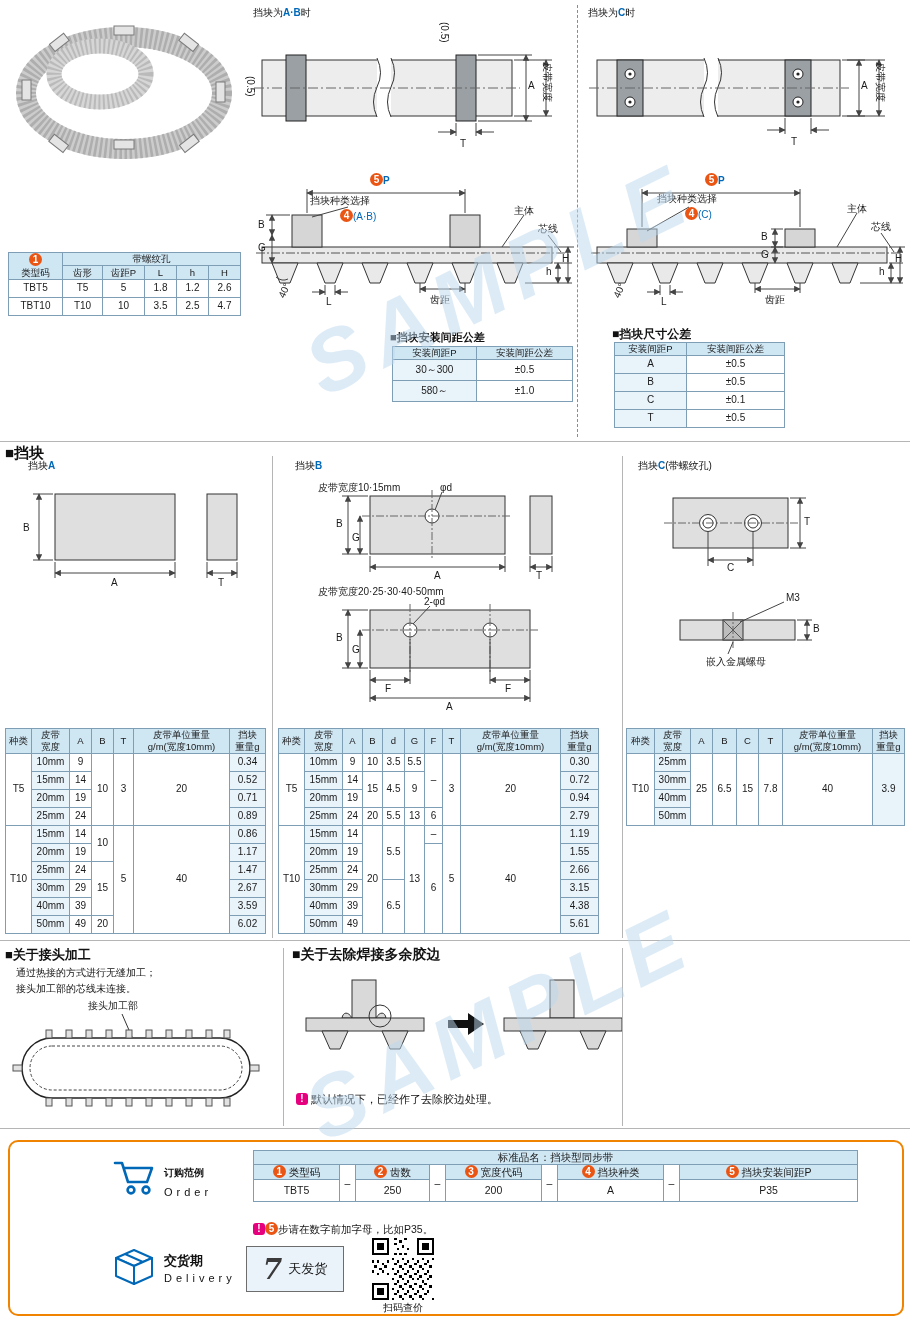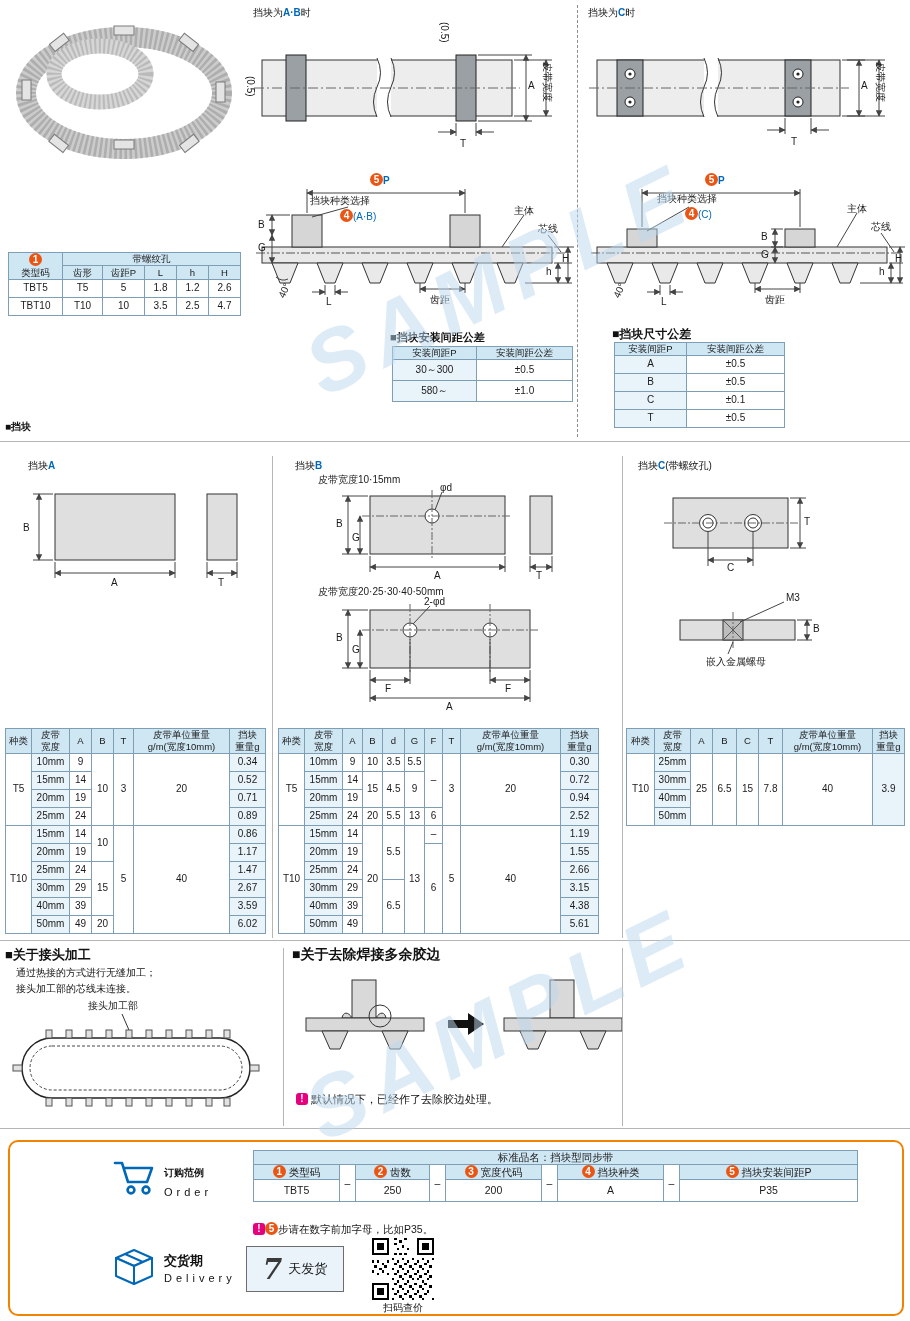--- a/index.html
+++ b/index.html
@@ -331,21 +331,21 @@
           <td>±0.1</td>
         </tr>
   <tr>
           <td class="sh">T</td>
           <td>±0.5</td>
         </tr>
 </tbody>
     </table>
 
 <div class="hline" style="left:0;top:441px;width:910px"></div>
-<div class="ttl" style="left:5px;top:420px;font-size:10px">■挡块</div>
+<div class="ttl" style="left:5px;top:444px;font-size:15px">■挡块</div>
 <div class="vline" style="left:272px;top:456px;height:482px"></div>
 <div class="vline" style="left:622px;top:456px;height:482px"></div>
 <div class="hline" style="left:0;top:940px;width:910px"></div>
 
 <div class="sub" style="left:28px;top:459px"><span>挡块</span><span class="blue b">A</span></div>
 <div class="sub" style="left:295px;top:459px"><span>挡块</span><span class="blue b">B</span></div>
 <div class="sub" style="left:638px;top:459px"><span>挡块</span><span class="blue b">C</span><span>(带螺纹孔)</span></div>
 
 <div class="abs" style="left:15px;top:478px;width:250px;height:112px">
 <svg width="250" height="112">
@@ -402,21 +402,21 @@
     <line x1="78" y1="160" x2="78" y2="198" marker-start="url(#ar)" marker-end="url(#ar)"></line>
     <line x1="88" y1="200" x2="88" y2="232"></line>
           <line x1="128" y1="169" x2="128" y2="214"></line>
     <line x1="208" y1="169" x2="208" y2="214"></line>
           <line x1="248" y1="200" x2="248" y2="232"></line>
     <line x1="88" y1="210" x2="128" y2="210" marker-start="url(#ar)" marker-end="url(#ar)"></line>
     <line x1="208" y1="210" x2="248" y2="210" marker-start="url(#ar)" marker-end="url(#ar)"></line>
     <line x1="88" y1="228" x2="248" y2="228" marker-start="url(#ar)" marker-end="url(#ar)"></line>
   </g>
 </svg>
-<span class="lbl" style="left:36px;top:4px">皮带宽度10·15mm</span>
+<span class="lbl" style="left:36px;top:12px">皮带宽度10·15mm</span>
 <span class="lbl" style="left:158px;top:12px">φd</span>
 <span class="lbl" style="left:54px;top:48px">B</span>
 <span class="lbl" style="left:70px;top:62px">G</span>
 <span class="lbl" style="left:152px;top:100px">A</span>
 <span class="lbl" style="left:254px;top:100px">T</span>
 <span class="lbl" style="left:36px;top:116px">皮带宽度20·25·30·40·50mm</span>
 <span class="lbl" style="left:142px;top:126px">2-φd</span>
 <span class="lbl" style="left:54px;top:162px">B</span>
 <span class="lbl" style="left:70px;top:174px">G</span>
 <span class="lbl" style="left:103px;top:213px">F</span>
@@ -602,21 +602,21 @@
           <td>19</td>
           <td class="sh">0.94</td>
         </tr>
 <tr>
 <td class="sh">25mm</td>
 <td>24</td>
 <td>20</td>
 <td>5.5</td>
 <td>13</td>
 <td>6</td>
-<td class="sh">2.52</td>
+<td class="sh">2.79</td>
 </tr>
 <tr>
 <td rowspan="6">T10</td>
 <td class="sh">15mm</td>
 <td>14</td>
 <td rowspan="6">20</td>
 <td rowspan="3">5.5</td>
 <td rowspan="6">13</td>
 <td>–</td>
 <td rowspan="6">5</td>

